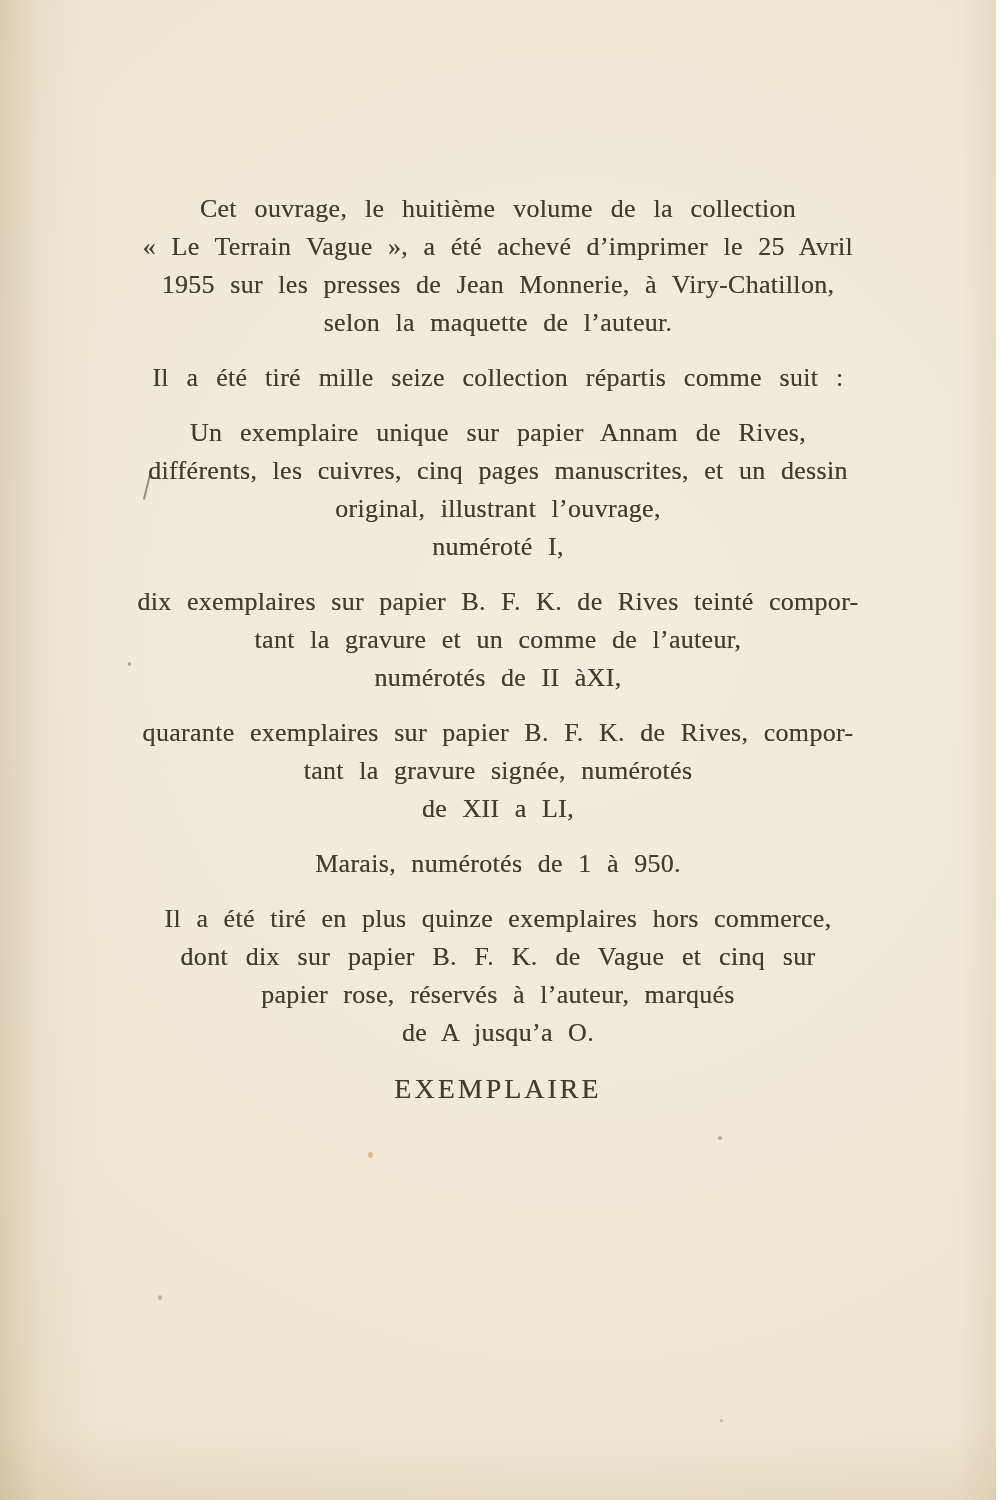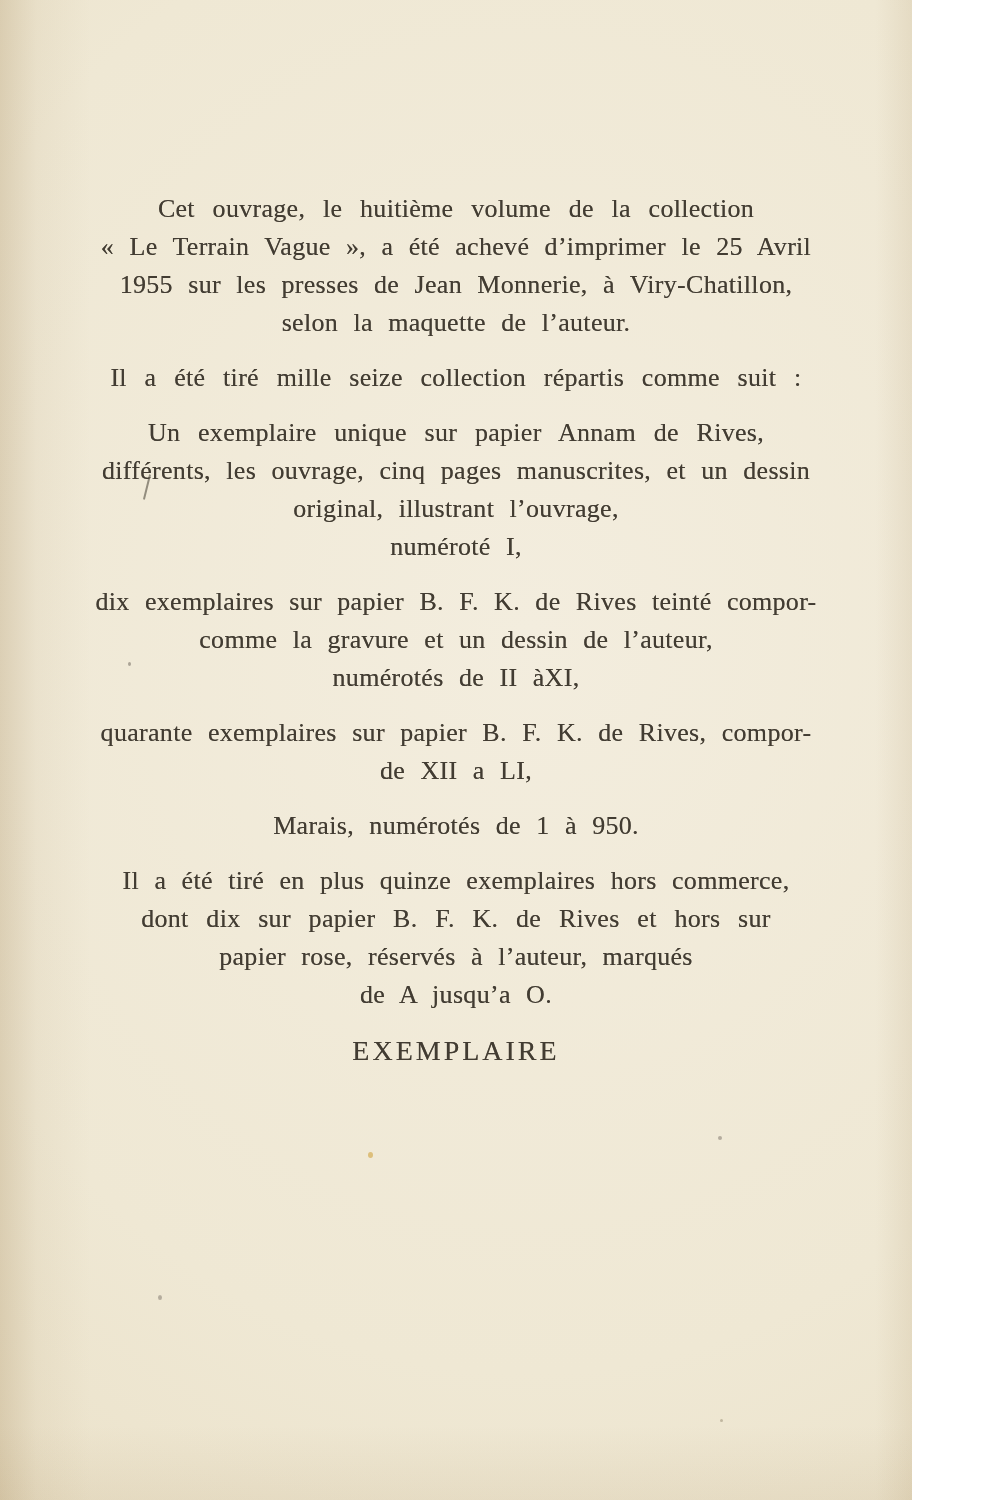--- a/index.html
+++ b/index.html
@@ -4,21 +4,21 @@
 <style>
   html, body {
     margin: 0;
     padding: 0;
     width: 1000px;
     height: 1500px;
     overflow: hidden;
   }
   .page {
     position: relative;
-    width: 912px;
+    width: 996px;
     height: 1500px;
     background:
       linear-gradient(90deg, rgba(140,105,50,0.20) 0%, rgba(140,105,50,0.06) 4%, rgba(140,105,50,0.0) 10%),
       linear-gradient(270deg, rgba(140,105,50,0.10) 0%, rgba(140,105,50,0.0) 4%),
       linear-gradient(0deg, rgba(140,105,50,0.08) 0%, rgba(140,105,50,0.0) 5%),
       radial-gradient(ellipse 130% 90% at 58% 42%, #f3edde 0%, #efe8d4 55%, #e8ddc2 100%);
     font-family: "Liberation Serif", "DejaVu Serif", serif;
     color: #423c32;
   }
   .colophon {
@@ -82,43 +82,44 @@
       <div class="line">1955 sur les presses de Jean Monnerie, à Viry-Chatillon,</div>
       <div class="line">selon la maquette de l’auteur.</div>
     </div>
 
     <div class="para">
       <div class="line wide">Il a été tiré mille seize collection répartis comme suit :</div>
     </div>
 
     <div class="para">
       <div class="line wide">Un exemplaire unique sur papier Annam de Rives,</div>
-      <div class="line">différents, les ouvrage, cinq pages manuscrites, et un dessin</div>
+      <div class="line">différents, les cuivres, cinq pages manuscrites, et un dessin</div>
       <div class="line">original, illustrant l’ouvrage,</div>
       <div class="line">numéroté I,</div>
     </div>
 
     <div class="para">
       <div class="line">dix exemplaires sur papier B. F. K. de Rives teinté compor-</div>
-      <div class="line">comme la gravure et un dessin de l’auteur,</div>
+      <div class="line">tant la gravure et un comme de l’auteur,</div>
       <div class="line">numérotés de II àXI,</div>
     </div>
 
     <div class="para">
       <div class="line">quarante exemplaires sur papier B. F. K. de Rives, compor-</div>
+      <div class="line">tant la gravure signée, numérotés</div>
       <div class="line">de XII a LI,</div>
     </div>
 
     <div class="para">
       <div class="line">Marais, numérotés de 1 à 950.</div>
     </div>
 
     <div class="para">
       <div class="line">Il a été tiré en plus quinze exemplaires hors commerce,</div>
-      <div class="line wide">dont dix sur papier B. F. K. de Rives et hors sur</div>
+      <div class="line wide">dont dix sur papier B. F. K. de Vague et cinq sur</div>
       <div class="line">papier rose, réservés à l’auteur, marqués</div>
       <div class="line">de A jusqu’a O.</div>
     </div>
 
     <div class="designation">EXEMPLAIRE</div>
 
   </div>
 
   <div class="scratch"></div>
   <div class="speck speck-1"></div>

